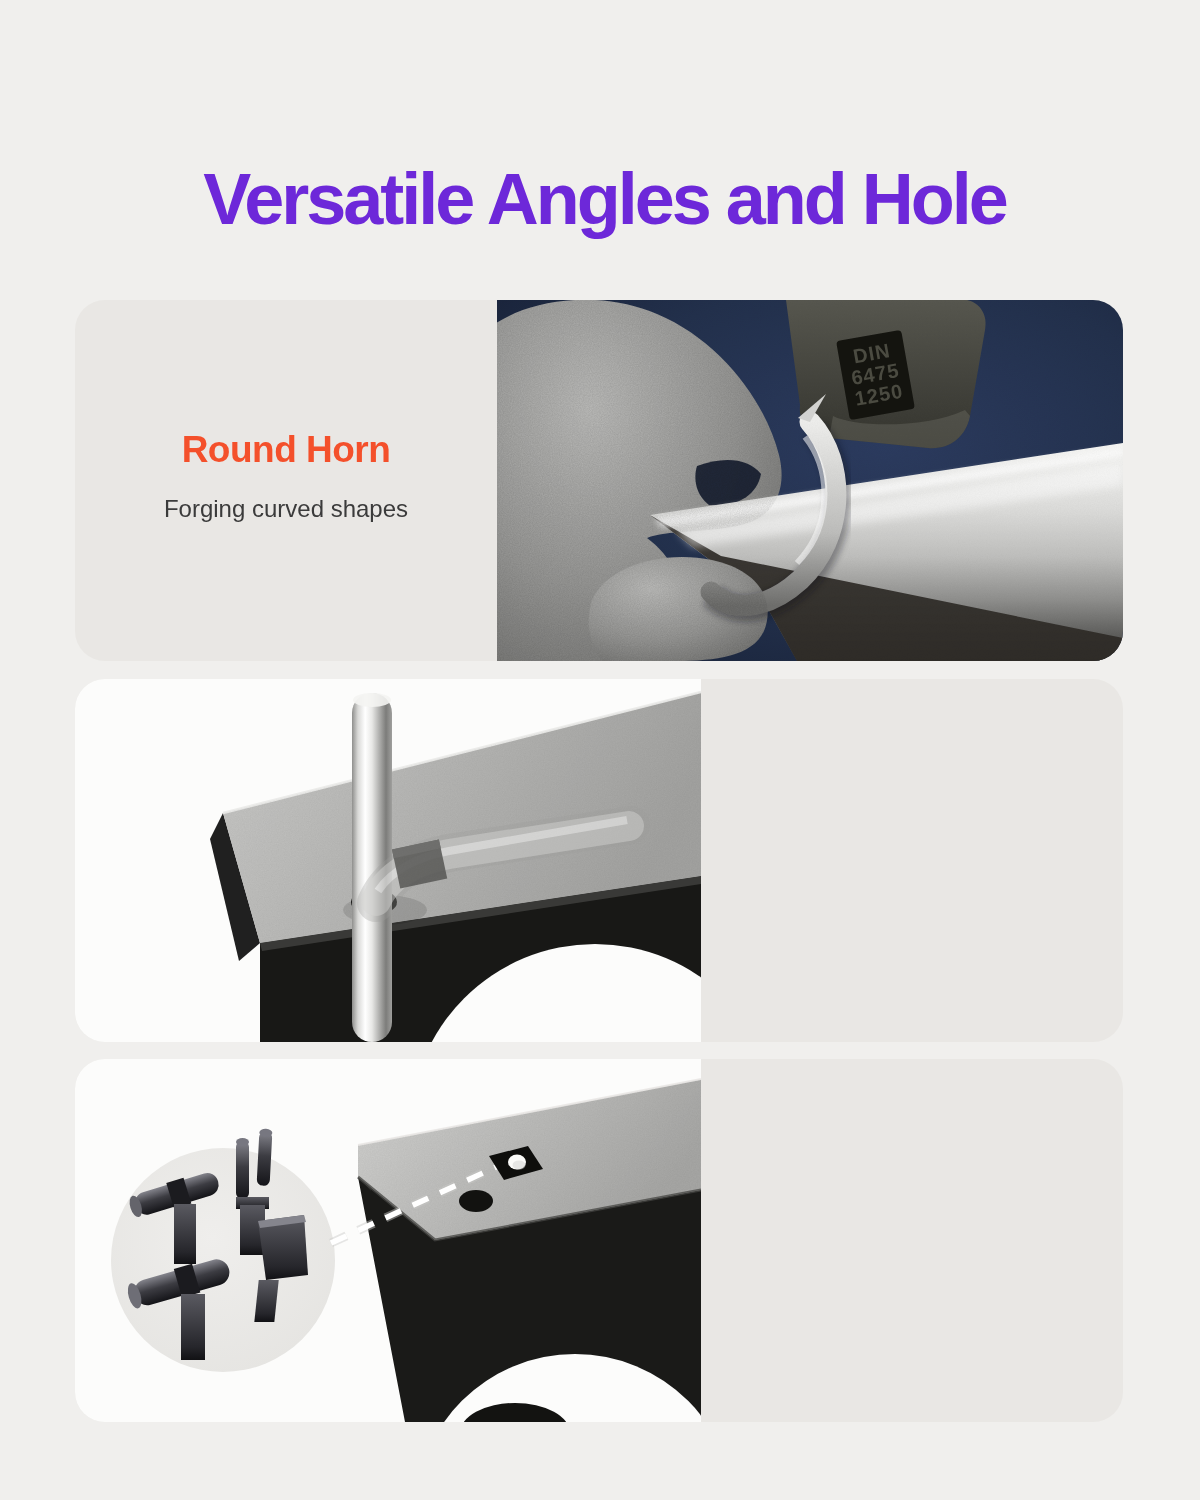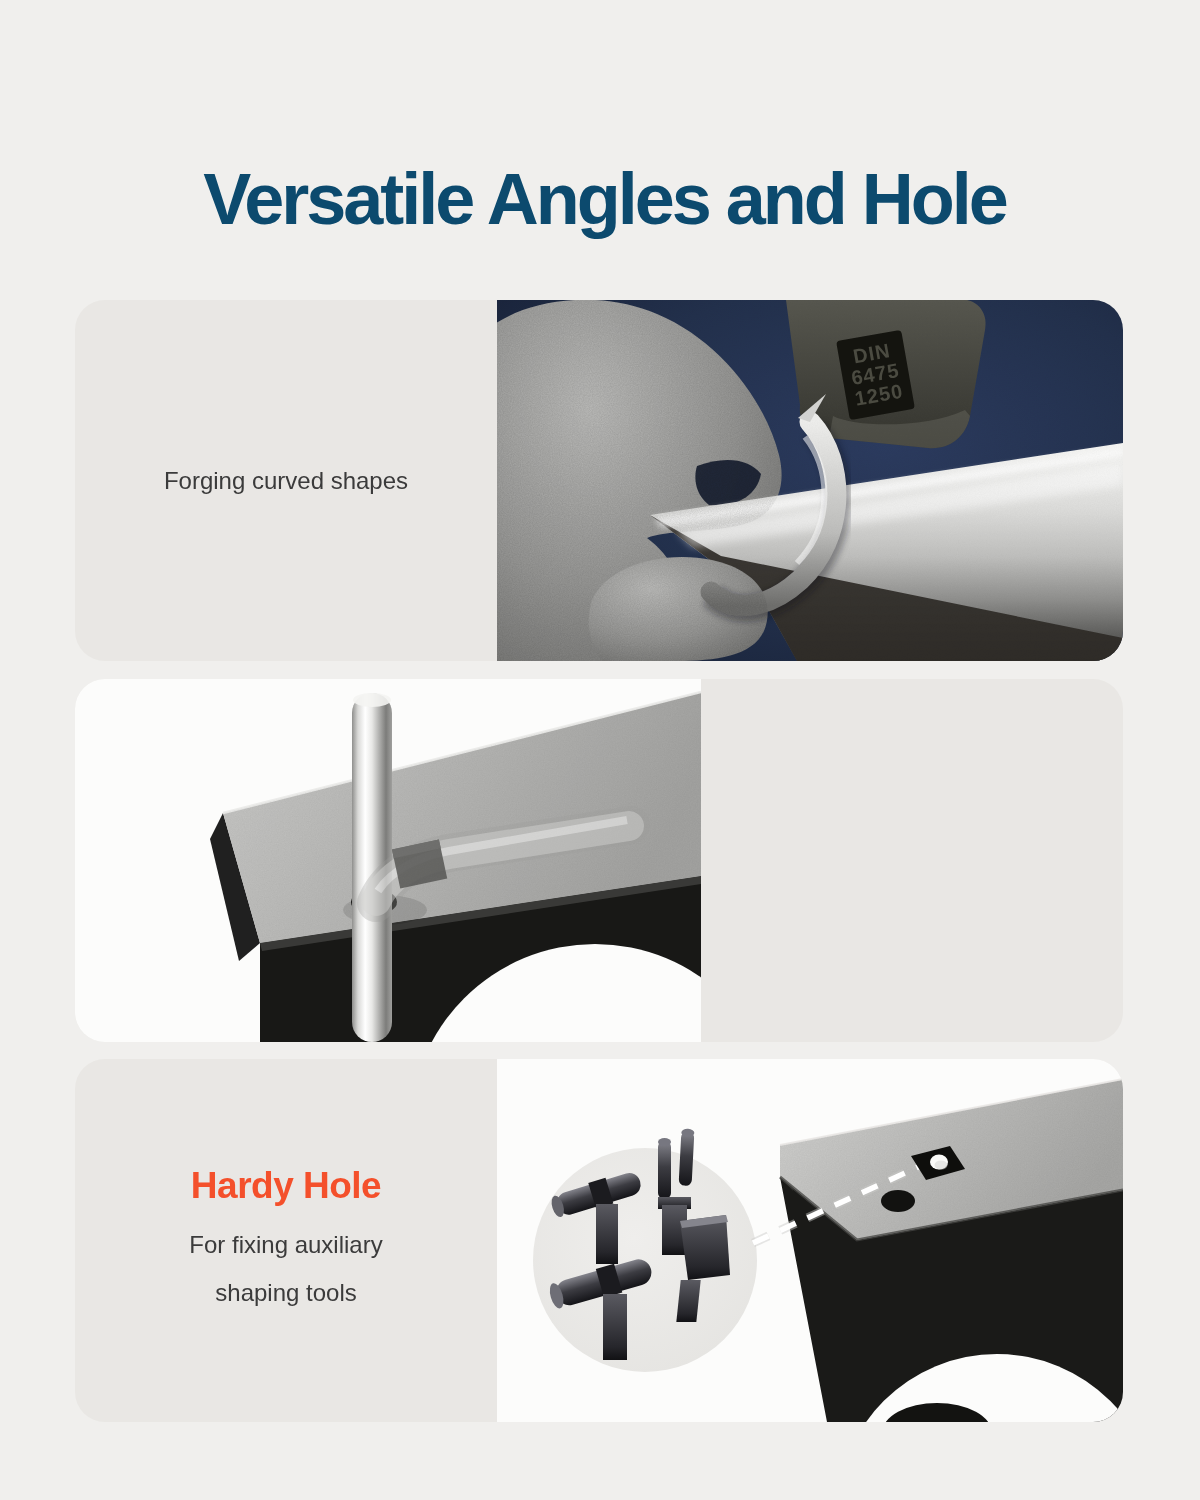--- a/index.html
+++ b/index.html
@@ -7,21 +7,21 @@
     width:1200px;height:1500px;
     background:#F0EFED;
     font-family:"Liberation Sans", sans-serif;
     position:relative;
     overflow:hidden;
   }
   .page-title{
     position:absolute;top:158px;left:9px;right:0;
     text-align:center;
     font-size:72px;font-weight:bold;letter-spacing:-3px;
-    color:#0c4a6e;
+    color:#6d28d9;
     margin:0;
   }
   .card{
     position:absolute;left:75px;width:1048px;
     background:#E9E7E4;
     border-radius:30px;
     overflow:hidden;
     display:flex;
   }
   .card-1{top:300px;height:361px;}
@@ -47,20 +47,21 @@
   }
   .card-media svg{display:block;position:absolute;top:0;left:0;}
 </style>
 </head>
 <body>
 
 <h1 class="page-title">Versatile Angles and Hole</h1>
 
 <section class="card card-1">
   <div class="card-text">
+    <h2 class="card-heading">Round Horn</h2>
     <p class="card-desc">
       <span class="line">Forging curved shapes</span>
     </p>
   </div>
   <div class="card-media">
     <svg width="626" height="361" viewBox="0 0 626 361">
       <defs>
         <radialGradient id="s1-navy" cx="62%" cy="40%" r="85%">
           <stop offset="0%" stop-color="#2B3B5F"></stop>
           <stop offset="55%" stop-color="#22304C"></stop>
@@ -199,27 +200,20 @@
         <g transform="translate(345,187) rotate(-12)">
           <rect x="-24" y="-22" width="48" height="40" fill="#2A2A28" opacity="0.9"></rect>
           <rect x="-24" y="-22" width="48" height="9" fill="#4A4A48" opacity="0.9"></rect>
         </g>
       </g>
     </svg>
   </div>
 </section>
 
 <section class="card card-3">
-  <div class="card-text">
-    <h2 class="card-heading">Hardy Hole</h2>
-    <p class="card-desc">
-      <span class="line">For fixing auxiliary</span>
-      <span class="line">shaping tools</span>
-    </p>
-  </div>
   <div class="card-media">
     <svg width="626" height="363" viewBox="0 0 626 363">
       <defs>
         <radialGradient id="s3-circ" cx="45%" cy="40%" r="75%">
           <stop offset="0%" stop-color="#EFEEEC"></stop>
           <stop offset="100%" stop-color="#E4E3E0"></stop>
         </radialGradient>
         <linearGradient id="s3-plate" x1="0" y1="0" x2="1" y2="0.4">
           <stop offset="0%" stop-color="#D2D2D0"></stop>
           <stop offset="100%" stop-color="#A7A7A5"></stop>

